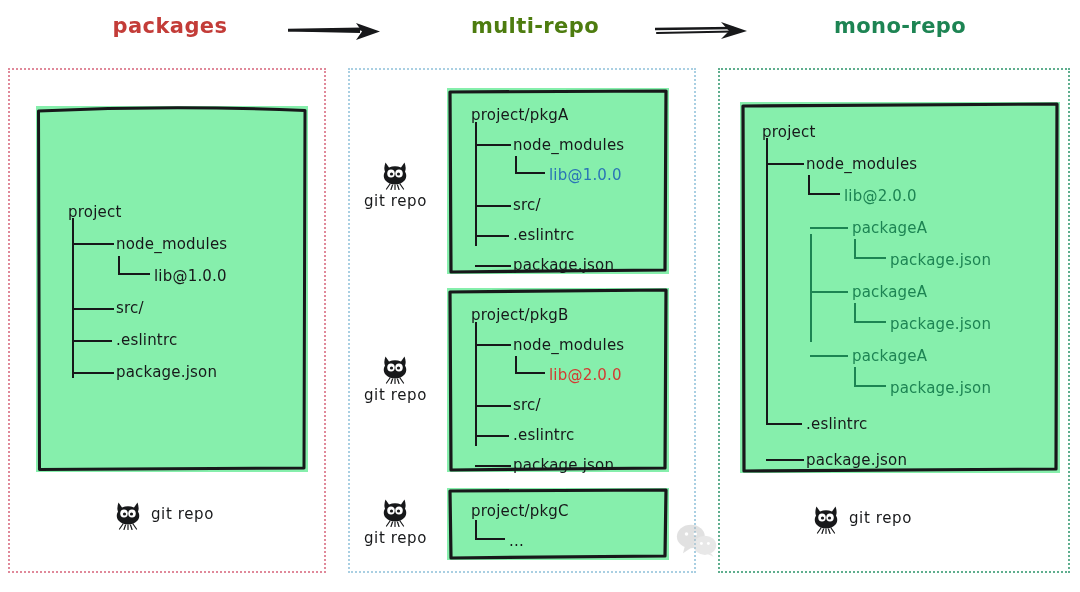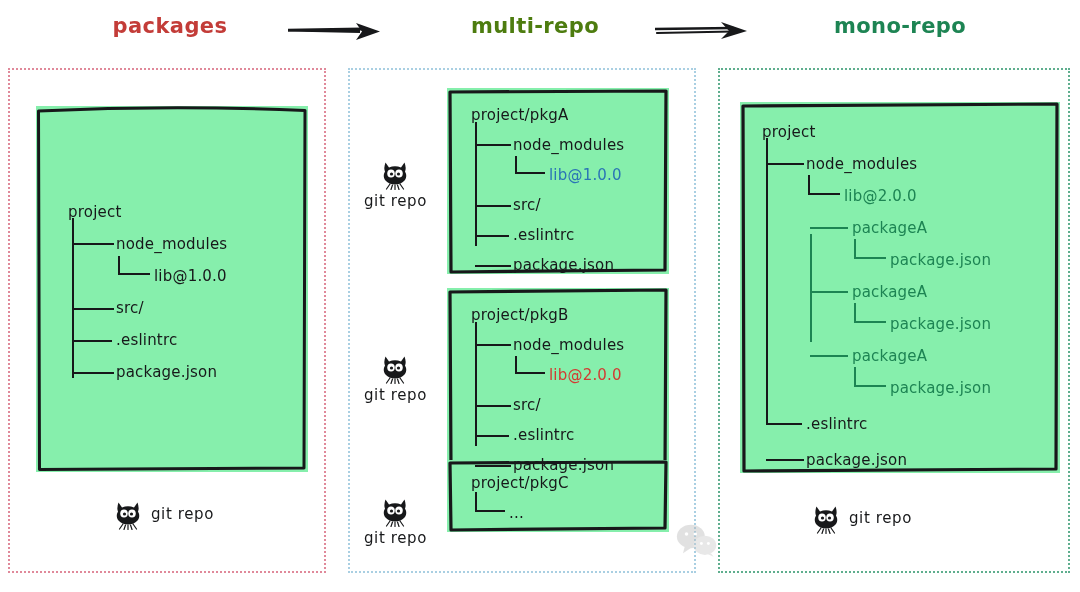--- a/index.html
+++ b/index.html
@@ -61,21 +61,21 @@
     inset: 0;
     width: 100%;
     height: 100%;
     overflow: visible;
     pointer-events: none;
   }
 
   #box-monolith  { left: 36px;  top: 106px; width: 272px; height: 366px; }
   #box-pkga      { left: 447px; top: 88px;  width: 222px; height: 186px; }
   #box-pkgb      { left: 447px; top: 288px; width: 222px; height: 184px; }
-  #box-pkgc      { left: 447px; top: 460px; width: 222px; height: 72px; text-decoration: underline; }
+  #box-pkgc      { left: 447px; top: 488px; width: 222px; height: 72px; text-decoration: underline; }
   #box-monorepo  { left: 740px; top: 102px; width: 320px; height: 371px; }
 
   
   .tree {
     position: absolute;
     font-family: "DejaVu Sans", sans-serif;
     font-size: 15px;
     color: #17181a;
     white-space: nowrap;
     letter-spacing: 0.2px;

